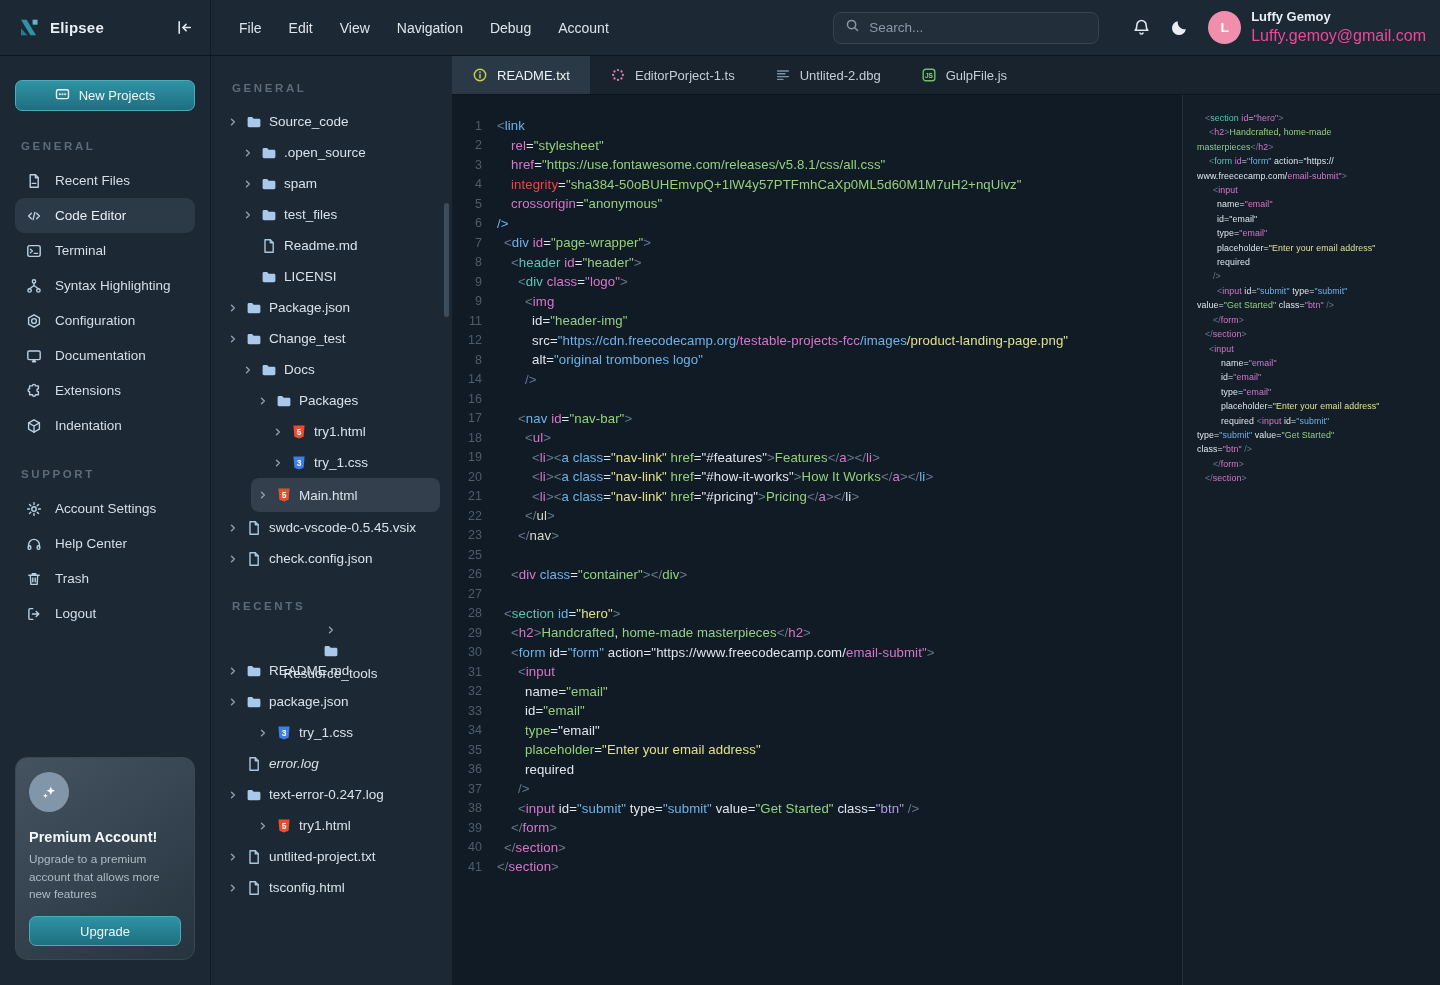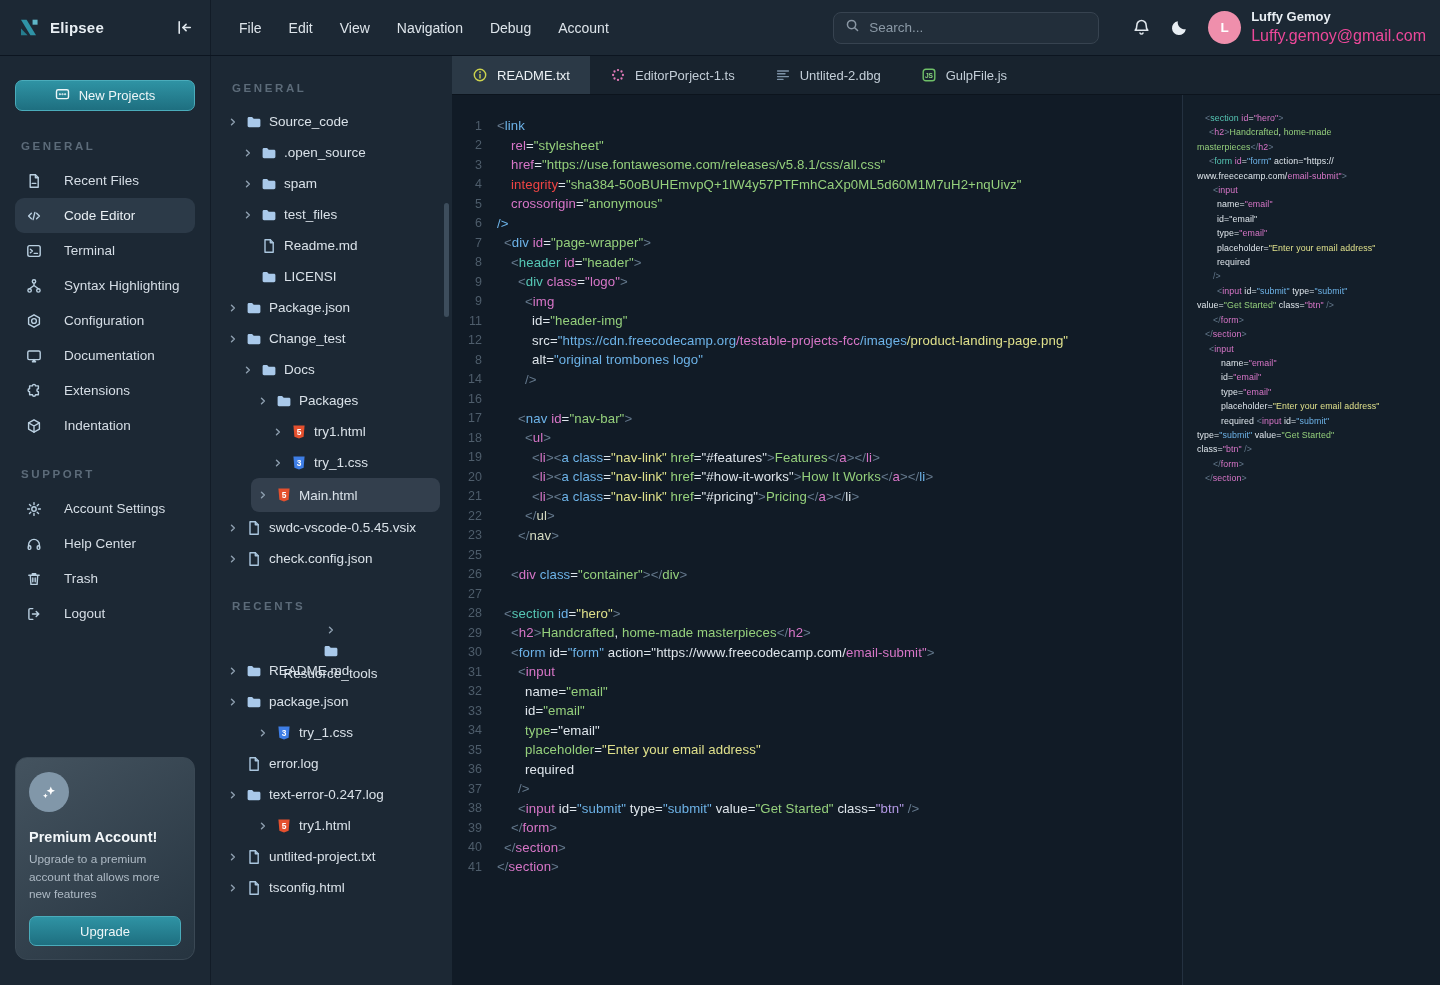--- a/index.html
+++ b/index.html
@@ -28,21 +28,21 @@
   .user-email{color:#ec4899;font-size:16px;line-height:1.3}
 
   
   .app{display:flex;height:929px}
 
   
   .sidebar{width:211px;min-width:211px;background:#1c2834;border-right:1px solid #121c27;display:flex;flex-direction:column;padding-bottom:25px}
   .new-projects{margin:24px 15px 4px;height:31px;border-radius:7px;background:linear-gradient(180deg,#2f93a4,#1e6f80);border:1px solid #4aacbb;color:#eef6f8;font-size:13px;font-family:"Liberation Sans",sans-serif;display:flex;align-items:center;justify-content:center;gap:9px;cursor:pointer}
   .new-projects svg{width:15px;height:15px;fill:none;stroke:#eef6f8;stroke-width:1.5;stroke-linecap:round;stroke-linejoin:round}
   .section-title{color:#5c6b79;font-size:11.5px;font-weight:700;letter-spacing:2.6px;margin:25px 0 11px 21px}
-  .side-item{height:35px;margin:0 15px;border-radius:9px;display:flex;align-items:center;gap:22px;padding:0 11px;color:#d6dee6;font-size:13.5px;cursor:pointer}
+  .side-item{height:35px;margin:0 15px;border-radius:9px;display:flex;align-items:center;gap:13px;padding:0 11px;color:#d6dee6;font-size:13.5px;cursor:pointer}
   .side-item.active{background:#2c3a48;color:#e9eff4}
   .icon{display:flex;align-items:center}
   .icon svg{width:16px;height:16px;display:block;fill:none;stroke:currentColor;stroke-width:1.4;stroke-linecap:round;stroke-linejoin:round}
   .side-item .icon{color:#b9cfe0}
   .premium{margin:auto 15px 0;background:linear-gradient(145deg,#44535f,#263440);border:1px solid #3a4854;border-radius:12px;padding:14px 13px 13px}
   .premium-badge{width:40px;height:40px;border-radius:50%;background:#8197a9;display:flex;align-items:center;justify-content:center;margin-bottom:17px}
   .premium-badge svg{width:20px;height:20px;fill:#fff}
   .premium-title{color:#f2f6f9;font-size:14.5px;font-weight:700;margin-bottom:6px}
   .premium-desc{color:#aebac5;font-size:11.8px;line-height:1.5;margin-bottom:12px}
   .upgrade-btn{width:100%;height:30px;border-radius:7px;background:linear-gradient(180deg,#2f93a4,#1e6f80);border:1px solid #4aacbb;color:#eef6f8;font-size:13px;font-family:"Liberation Sans",sans-serif;cursor:pointer}
@@ -533,21 +533,21 @@
           </svg>
         </span>
         <span class="icon">
           <svg viewBox="0 0 16 16">
             <path class="c3" d="M2.4 1.4h11.2l-1 11.4L8 14.6l-4.6-1.8z"></path>
             <text x="8" y="10.8" class="ft">3</text>
           </svg>
         </span>
         <span>try_1.css</span>
       </div>
-      <div class="tree-row" style="margin-left: 10px;">
+      <div class="tree-row" style="margin-left: 10px; font-style: italic;">
         <span class="chev-sp"></span>
         <span class="icon file-ic">
           <svg viewBox="0 0 16 16">
             <path d="M4 1.8h5.3l2.9 2.9v9.5H4z"></path>
             <path d="M9.3 1.8v2.9h2.9"></path>
           </svg>
         </span>
         <span>error.log</span>
       </div>
       <div class="tree-row" style="margin-left: 10px;">

